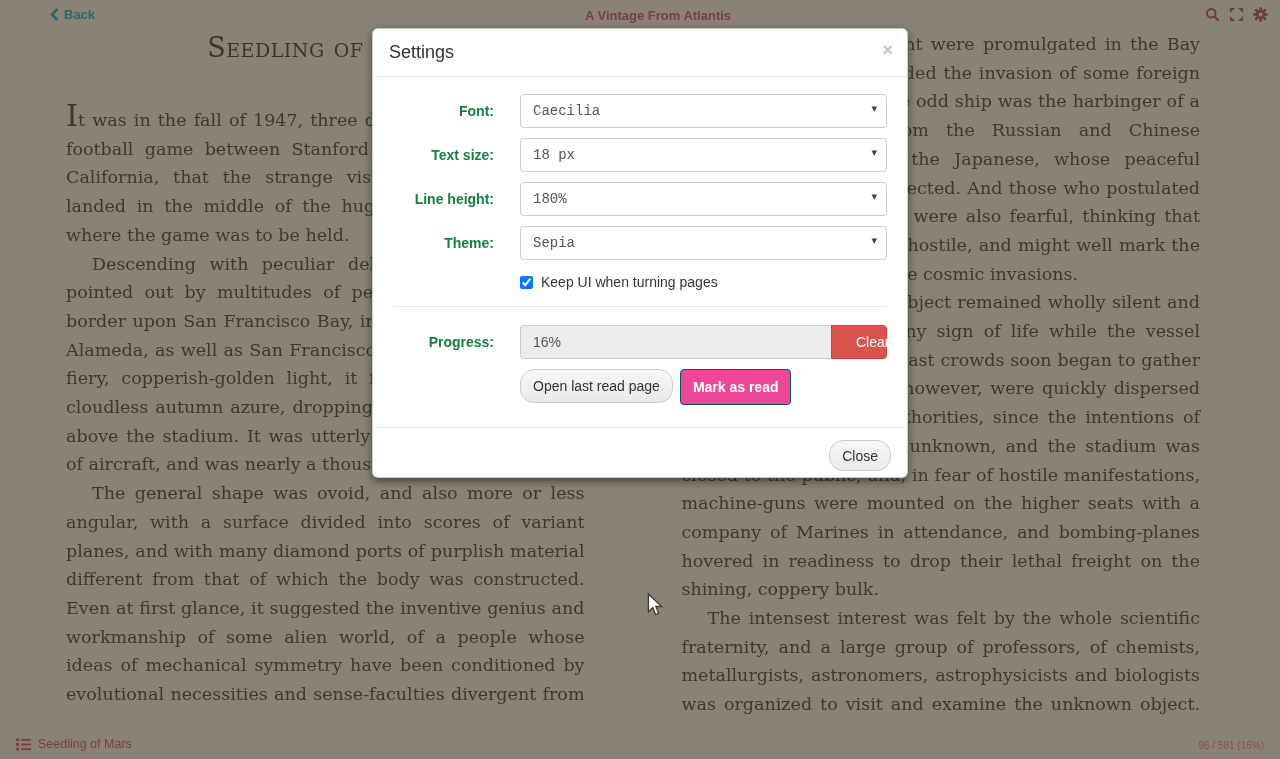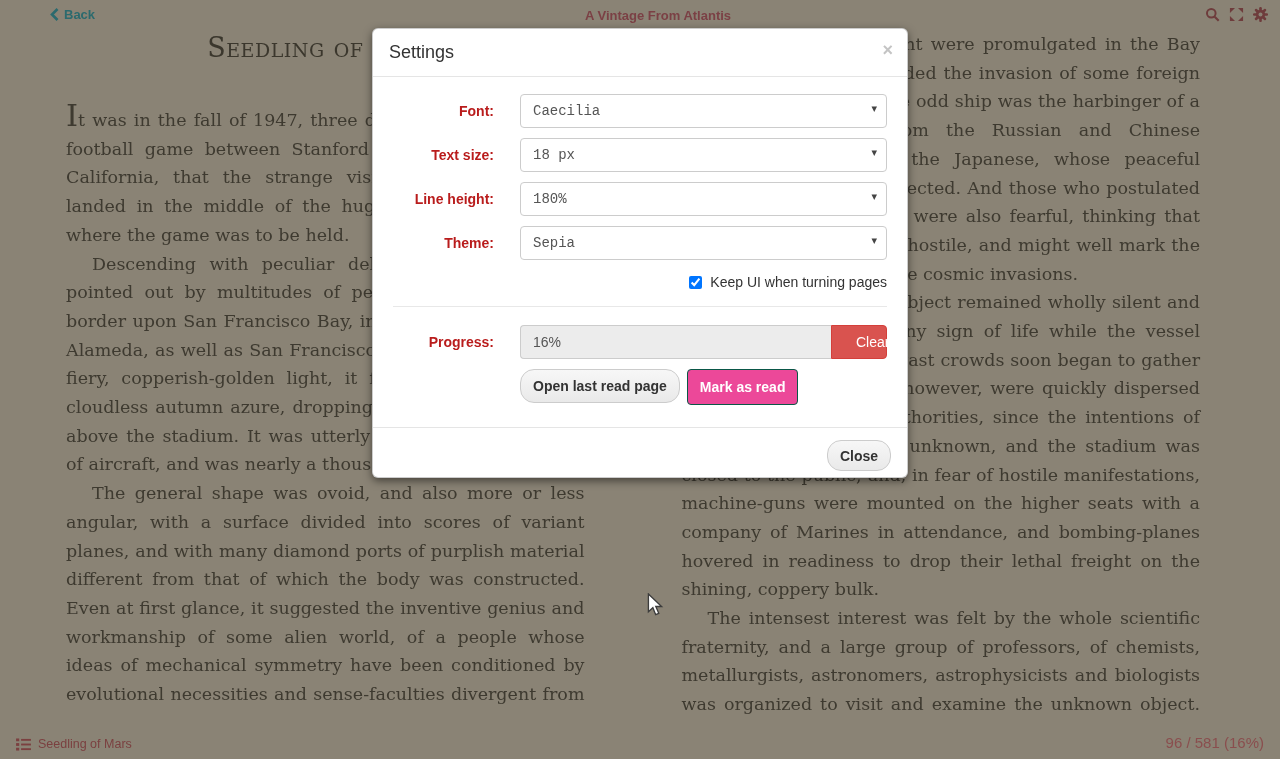--- a/index.html
+++ b/index.html
@@ -40,69 +40,69 @@
   }
   .para.no-indent { text-indent:0; }
   .para.dropcap::first-letter { font-size:1.75em; line-height:1; }
 
   
   .bottom-bar { position:absolute; left:0; right:0; bottom:0; height:32px; }
   .toc-btn {
     position:absolute; left:16px; bottom:8px; display:flex; align-items:center; gap:7px;
     color:#7b4040; font-size:12.5px; cursor:pointer;
   }
-  .page-info { position:absolute; right:16px; bottom:8px; color:#8a4e4e; font-size:15px; }
+  .page-info { position:absolute; right:16px; bottom:8px; color:#8a4e4e; font-size:10px; }
 
   
   .modal {
     position:absolute; left:372px; top:28px; width:536px;
     background:#fff; border:1px solid rgba(0,0,0,.2); border-radius:6px;
     box-shadow:0 3px 9px rgba(0,0,0,.5); color:#333;
   }
   .modal-header { padding:13px 16px; border-bottom:1px solid #e5e5e5; position:relative; }
   .modal-title { font-size:18px; color:#333; }
   .modal-close {
     position:absolute; right:14px; top:12px; font-size:18px; font-weight:bold;
     color:#c4c4c4; cursor:pointer; line-height:1; background:none; border:none;
   }
   .modal-body { padding:17px 20px 22px 20px; }
   .form-row { display:flex; align-items:center; margin-bottom:10px; }
   .form-label {
     width:127px; padding-right:26px; text-align:right; flex-shrink:0;
-    font-size:14px; font-weight:bold; color:#b91c1c;
+    font-size:14px; font-weight:bold; color:#15803d;
   }
   .select-wrap { position:relative; flex:1; }
   .select-wrap::after {
     content:"▾"; position:absolute; right:10px; top:8px; font-size:11px; color:#444;
     pointer-events:none;
   }
   select {
     width:100%; height:34px; padding:6px 12px; font-size:14px; color:#555;
     border:1px solid #ccc; border-radius:4px; background:#fff;
     appearance:none; -webkit-appearance:none; font-family:Liberation Mono, monospace;
   }
-  .checkbox-row { margin:14px 0 4px 127px; display:flex; align-items:center; gap:8px;justify-content:flex-end; }
+  .checkbox-row { margin:14px 0 4px 127px; display:flex; align-items:center; gap:8px; }
   .checkbox-row label { font-size:14px; color:#333; }
   .modal-body hr { border:0; border-top:1px solid #e8e8e8; margin:16px 0 18px 0; }
   .input-group { display:flex; flex:1; }
   .progress-input {
     flex:1; height:34px; padding:6px 12px; font-size:14px; color:#555;
     background:#ececec; border:1px solid #ccc; border-right:0;
     border-radius:4px 0 0 4px; font-family:"Liberation Sans", sans-serif;
   }
   .btn { font-family:"Liberation Sans", sans-serif; font-size:14px; cursor:pointer; }
   .btn-danger {
     width:56px; height:34px; color:#fff; background:#d9534f;
     border:1px solid #d43f3a; border-radius:0 4px 4px 0;padding-left:24px;
   }
   .actions-row { margin:10px 0 0 127px; display:flex; gap:7px; }
   .btn-default {
     height:34px; padding:6px 12px; color:#333;
     background:linear-gradient(#f7f7f7,#e9e9e9);
-    border:1px solid #ccc; border-radius:14px;font-weight:bold;
+    border:1px solid #ccc; border-radius:14px;
   }
   .btn-teal {
     height:36px; padding:6px 12px; color:#fff;
     background:#ec4899; border:1px solid #0a5747; border-radius:4px; font-weight:bold;
   }
   .modal-footer { padding:12px 16px 6px; border-top:1px solid #e5e5e5; text-align:right; }
   .modal-footer .btn-default { height:31px; padding:5px 12px; }
 
   
   .cursor { position:absolute; left:646px; top:593px; pointer-events:none; }

